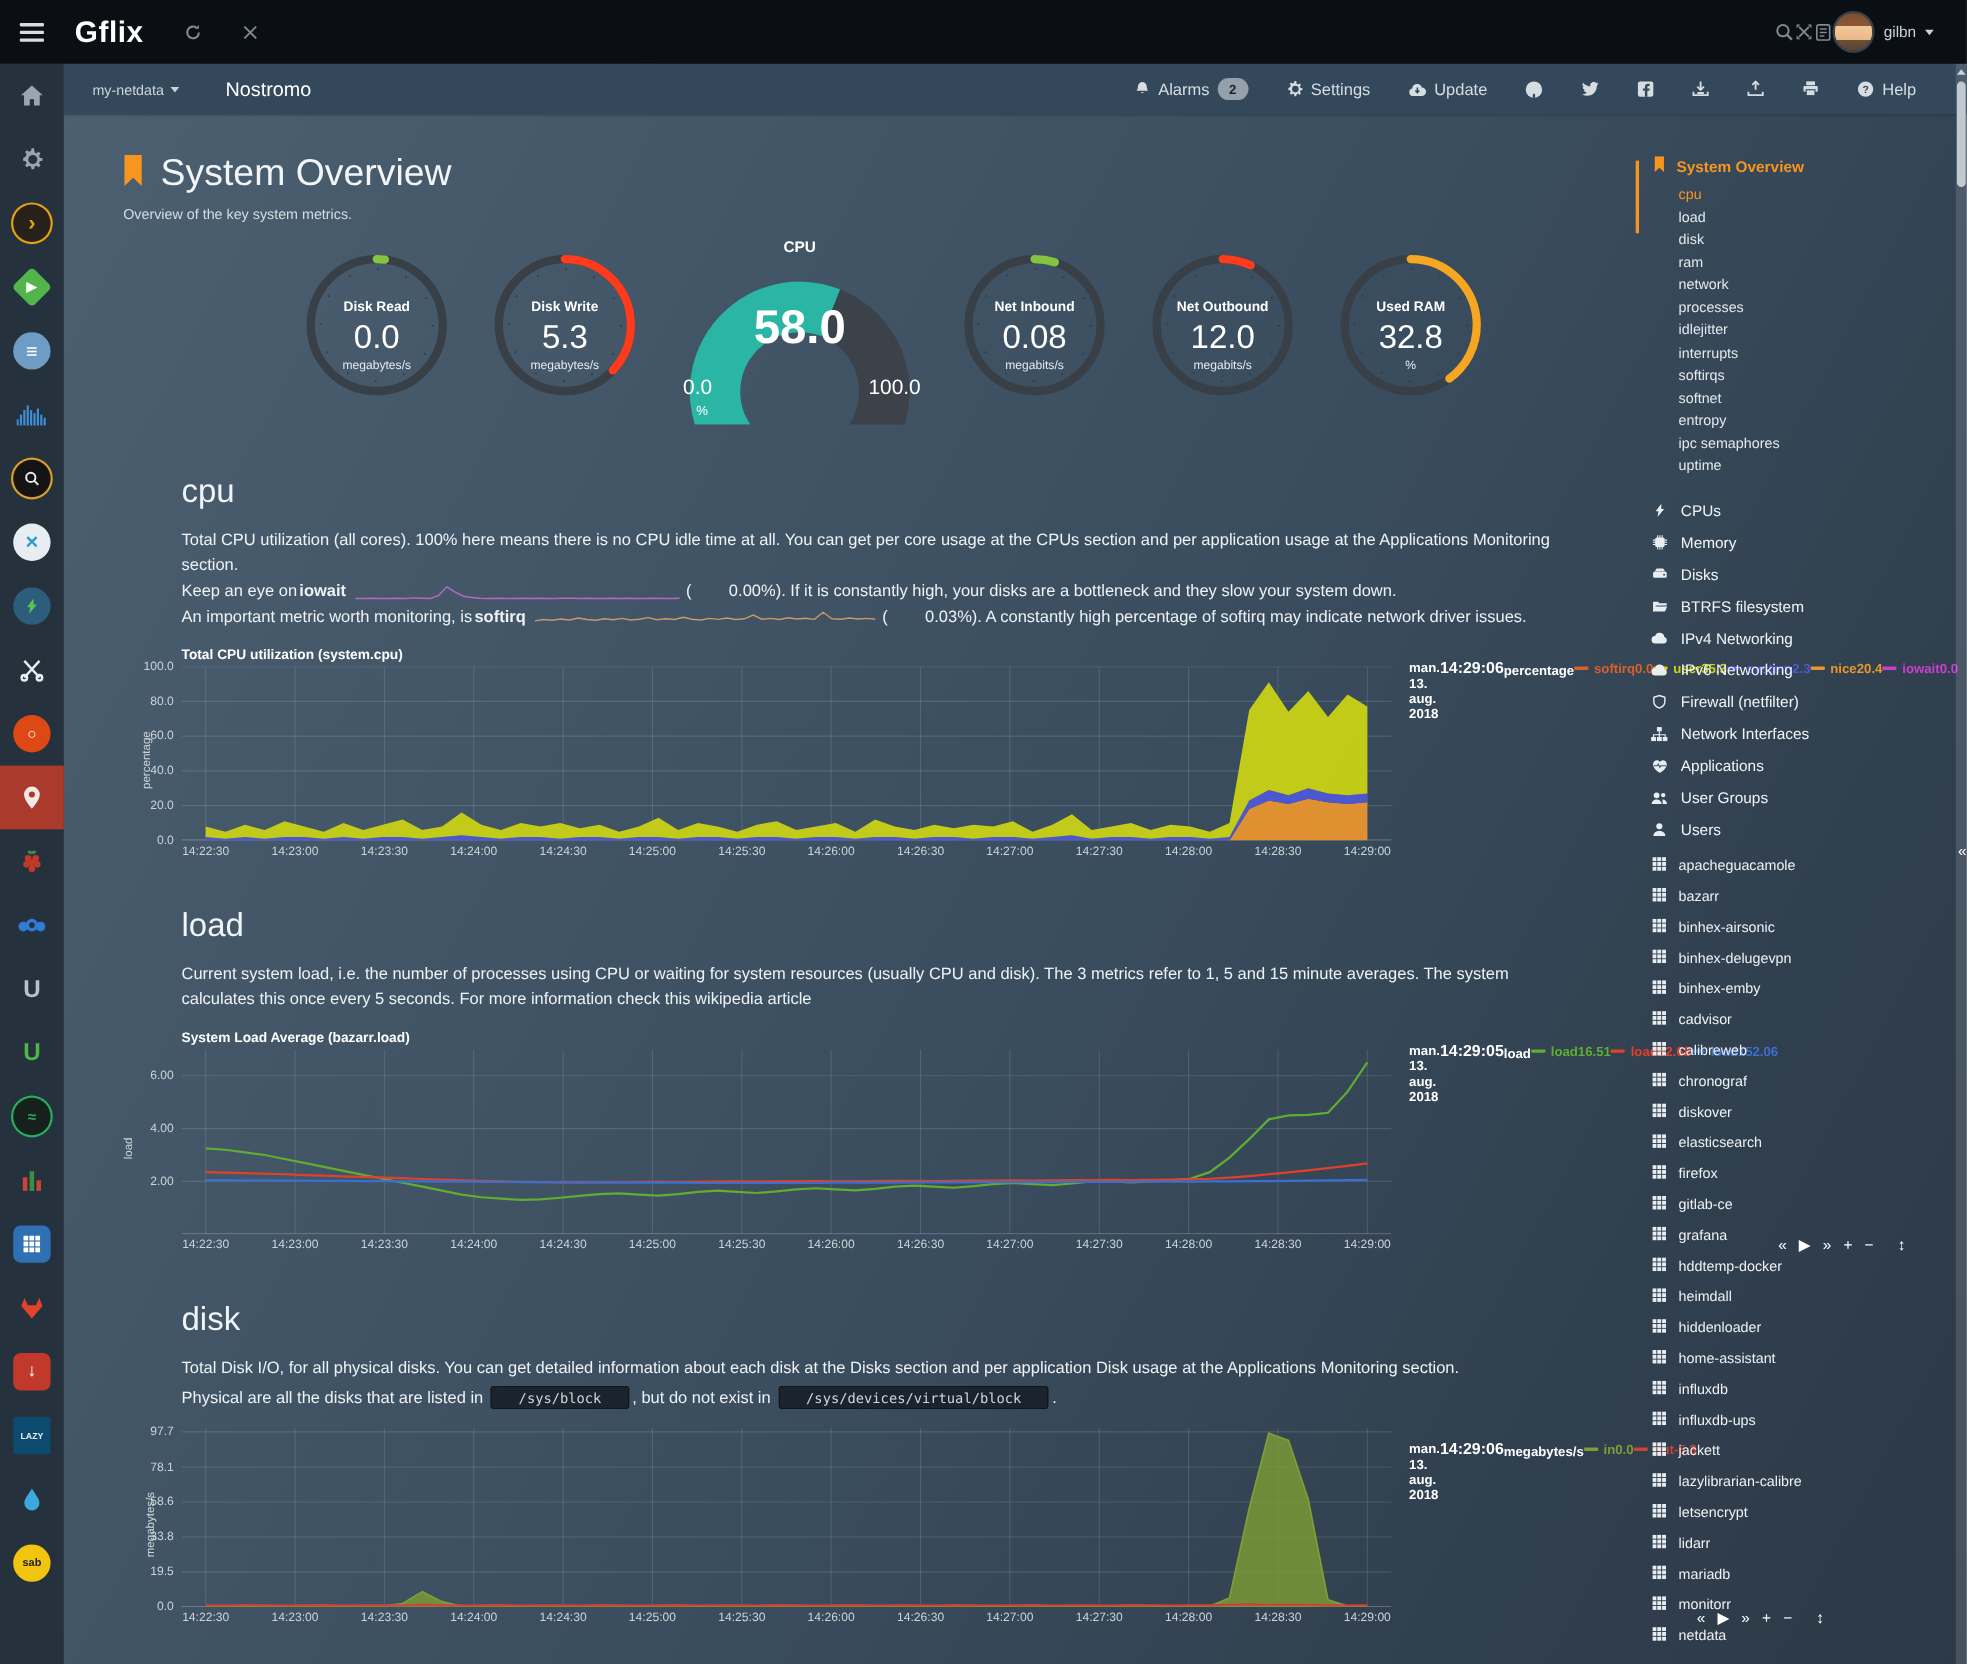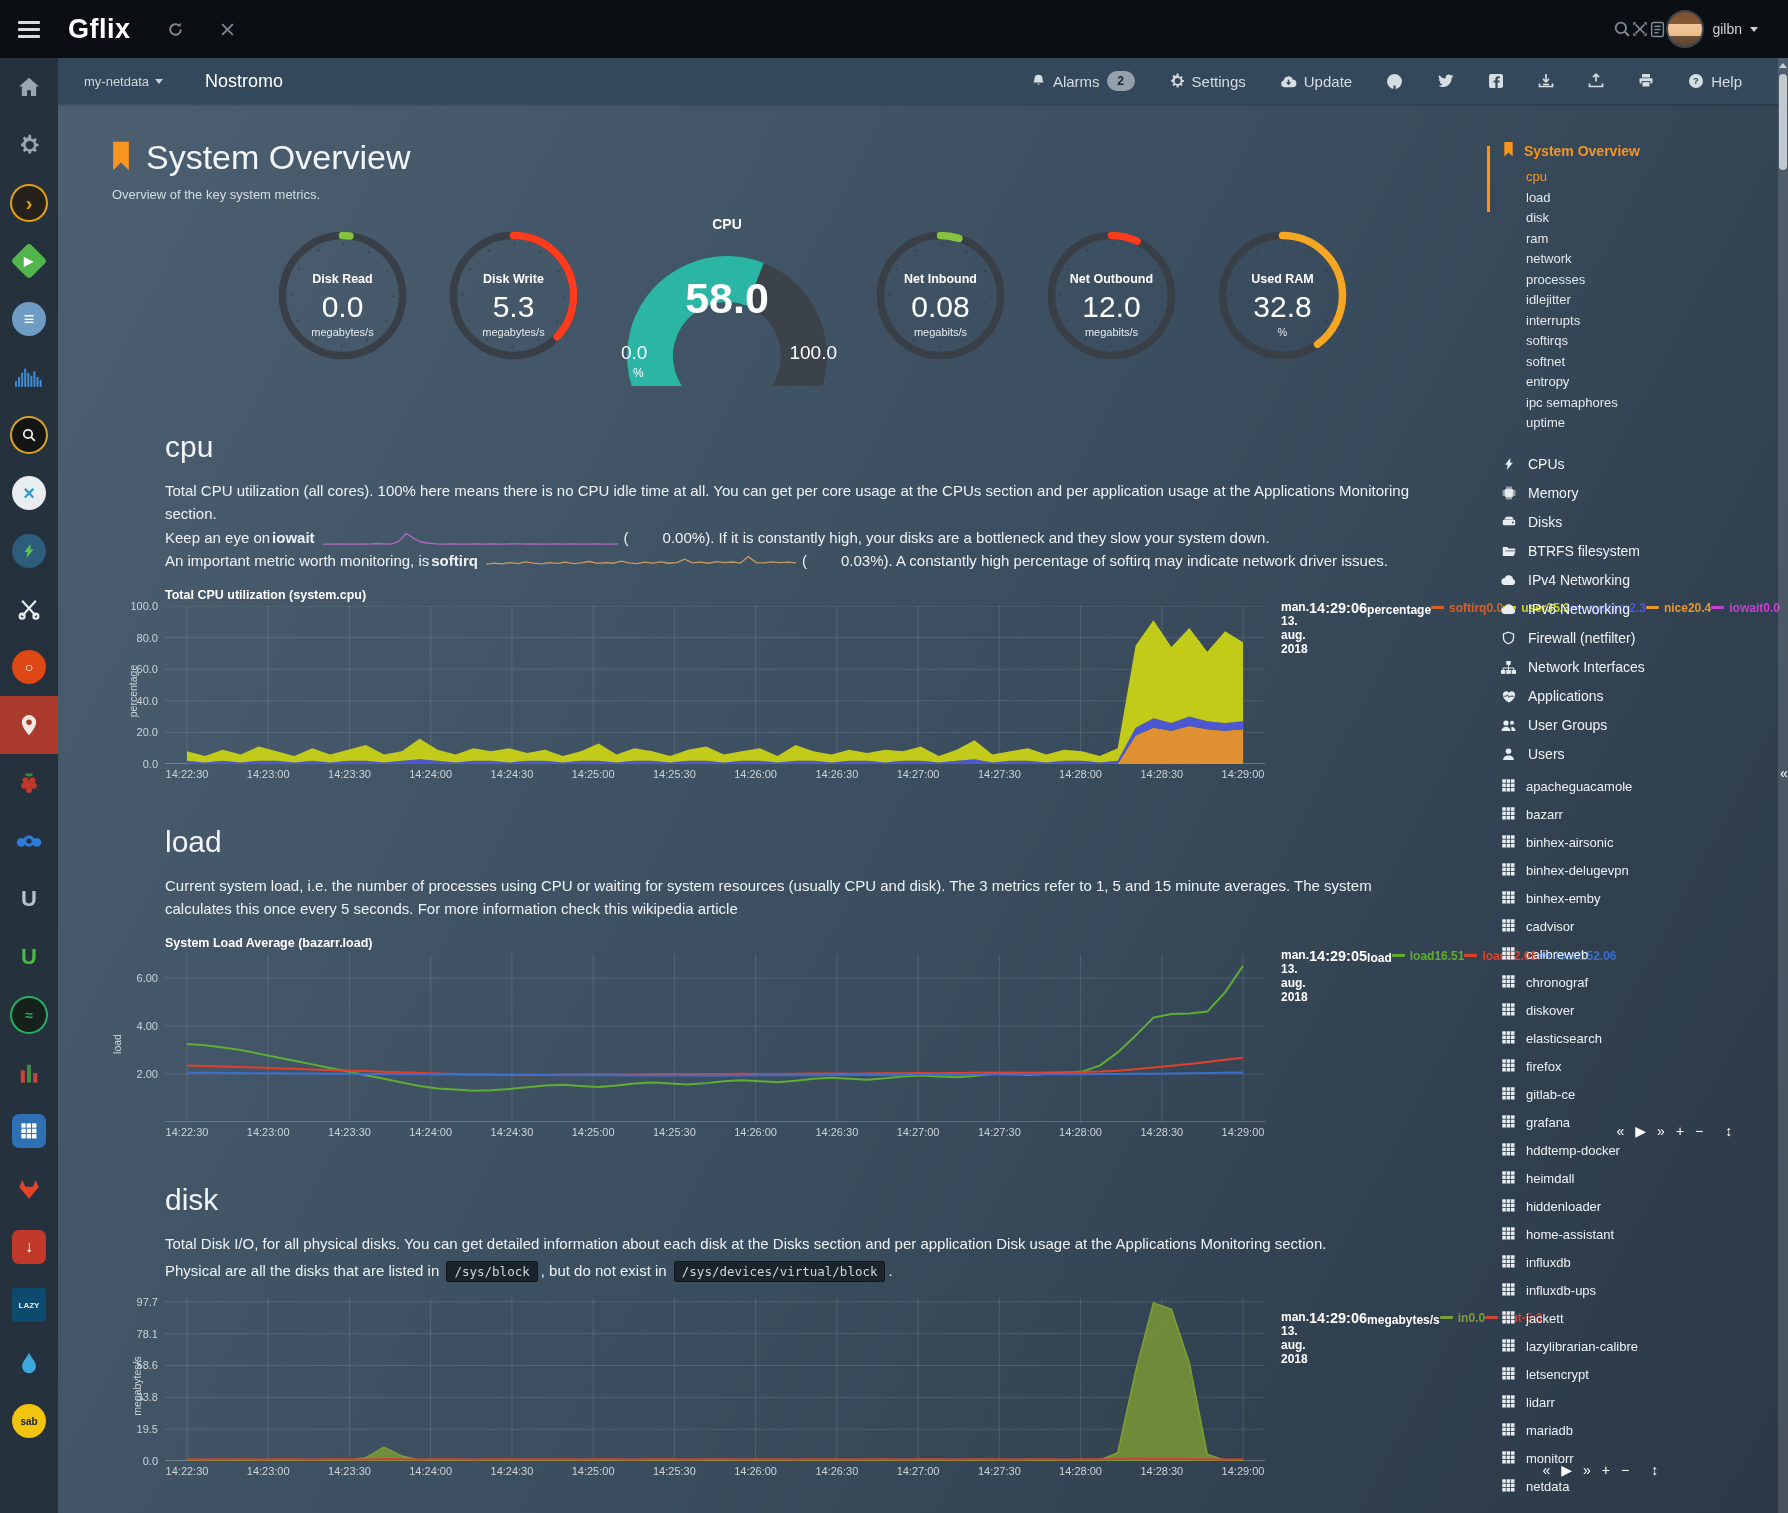--- a/index.html
+++ b/index.html
@@ -52,21 +52,21 @@
   .g-min .pct{display:block;font-size:12px;margin-left:12px;margin-top:2px}
   .g-max{position:absolute;right:0;bottom:22px;font-size:19px;color:#fff}
   
   .section{margin-left:107px;margin-right:0}
   .section h2{font-size:30px;font-weight:400;color:#f0f4f6;margin:42px 0 0 0}
   .desc{font-size:15px;line-height:1.5;color:#eef2f5;max-width:1245px;margin:16px 0 0 0}
   .inline-line{margin-top:2px;display:flex;align-items:center;flex-wrap:nowrap;white-space:nowrap}
   .inline-line b{margin:0 2px}
   .spark{width:295px;height:15px;margin:0 6px;flex:0 0 auto}
   .spark-gap{display:inline-block;width:34px}
-  .codechip{background:#1b242c;border:1px solid #10161c;border-radius:3px;padding:2px 7px;font-family:"DejaVu Sans Mono",monospace;font-size:12.5px;color:#cdd6dc;margin:0 3px}
+  .codechip{background:#1b242c;border:1px solid #10161c;border-radius:3px;padding:2px 24px;font-family:"DejaVu Sans Mono",monospace;font-size:12.5px;color:#cdd6dc;margin:0 3px}
   
   .nd-chart{display:flex;margin-top:16px}
   .nd-plotcol{width:1100px;flex:0 0 auto}
   .nd-title{font-size:12.5px;font-weight:bold;color:#fff;margin-bottom:4px}
   .nd-plot{position:relative}
   .nd-plot svg{display:block;width:100%}
   .yt{position:absolute;right:calc(100% + 7px);transform:translateY(-50%);font-size:11px;color:#ccd4da;white-space:nowrap}
   .ylab{position:absolute;left:-58px;top:50%;transform:rotate(-90deg) translateX(0);transform-origin:center;font-size:10.5px;color:#ccd4da;white-space:nowrap}
   .nd-xticks{position:relative;height:15px;margin-top:4px}
   .xt{position:absolute;transform:translateX(-50%);font-size:11px;color:#ccd4da;white-space:nowrap;top:0}

